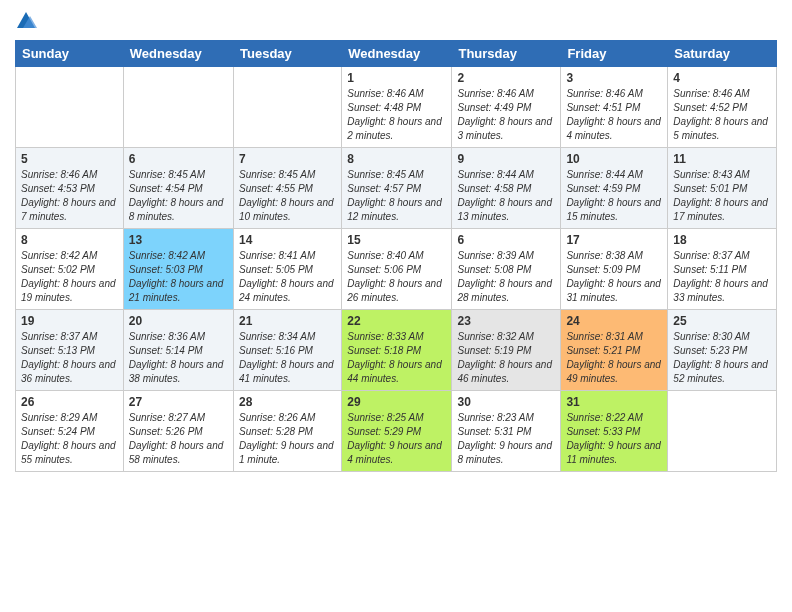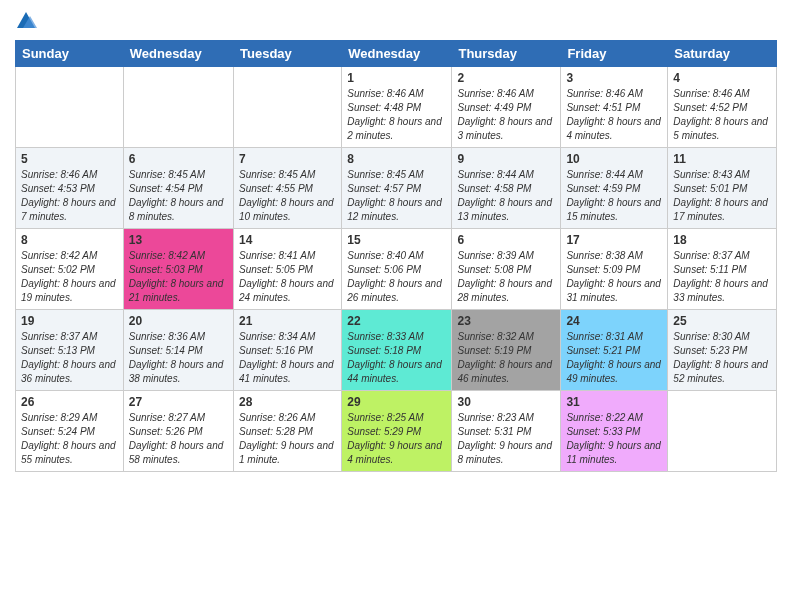--- a/index.html
+++ b/index.html
@@ -206,21 +206,21 @@
 Daylight: 8 hours and 17 minutes.</div>
           </td>
         </tr>
         <tr>
           <td style="background: rgb(255, 255, 255);">
             <span class="day-number">8</span>
             <div class="day-info" style="white-space: pre-line;">Sunrise: 8:42 AM
 Sunset: 5:02 PM
 Daylight: 8 hours and 19 minutes.</div>
           </td>
-          <td style="background: #ec4899; margin-left: 12px;">
+          <td style="background: #7dd3fc; margin-left: 12px;">
             <span class="day-number">13</span>
             <div class="day-info" style="white-space: pre-line;">Sunrise: 8:42 AM
 Sunset: 5:03 PM
 Daylight: 8 hours and 21 minutes.</div>
           </td>
           <td style="background: rgb(255, 255, 255);">
             <span class="day-number">14</span>
             <div class="day-info" style="white-space: pre-line;">Sunrise: 8:41 AM
 Sunset: 5:05 PM
 Daylight: 8 hours and 24 minutes.</div>
@@ -262,33 +262,33 @@
             <div class="day-info" style="white-space: pre-line;">Sunrise: 8:36 AM
 Sunset: 5:14 PM
 Daylight: 8 hours and 38 minutes.</div>
           </td>
           <td style="background: rgb(240, 244, 248);">
             <span class="day-number">21</span>
             <div class="day-info" style="white-space: pre-line;">Sunrise: 8:34 AM
 Sunset: 5:16 PM
 Daylight: 8 hours and 41 minutes.</div>
           </td>
-          <td style="background: #5eead4;">
+          <td style="background: #bef264;">
             <span class="day-number">22</span>
             <div class="day-info" style="white-space: pre-line;">Sunrise: 8:33 AM
 Sunset: 5:18 PM
 Daylight: 8 hours and 44 minutes.</div>
           </td>
-          <td style="background: #a3a3a3;">
+          <td style="background: #e5e5e5;">
             <span class="day-number">23</span>
             <div class="day-info" style="white-space: pre-line;">Sunrise: 8:32 AM
 Sunset: 5:19 PM
 Daylight: 8 hours and 46 minutes.</div>
           </td>
-          <td style="background: #7dd3fc;">
+          <td style="background: #fdba74;">
             <span class="day-number">24</span>
             <div class="day-info" style="white-space: pre-line;">Sunrise: 8:31 AM
 Sunset: 5:21 PM
 Daylight: 8 hours and 49 minutes.</div>
           </td>
           <td style="background: rgb(240, 244, 248);">
             <span class="day-number">25</span>
             <div class="day-info" style="white-space: pre-line;">Sunrise: 8:30 AM
 Sunset: 5:23 PM
 Daylight: 8 hours and 52 minutes.</div>
@@ -318,21 +318,21 @@
             <div class="day-info" style="white-space: pre-line;">Sunrise: 8:25 AM
 Sunset: 5:29 PM
 Daylight: 9 hours and 4 minutes.</div>
           </td>
           <td style="background: rgb(255, 255, 255);">
             <span class="day-number">30</span>
             <div class="day-info" style="white-space: pre-line;">Sunrise: 8:23 AM
 Sunset: 5:31 PM
 Daylight: 9 hours and 8 minutes.</div>
           </td>
-          <td style="background: #f0abfc;">
+          <td style="background: #bef264;">
             <span class="day-number">31</span>
             <div class="day-info" style="white-space: pre-line;">Sunrise: 8:22 AM
 Sunset: 5:33 PM
 Daylight: 9 hours and 11 minutes.</div>
           </td>
           <td class="empty-cell"></td>
         </tr>
       </tbody>
   </table>
 </div>

